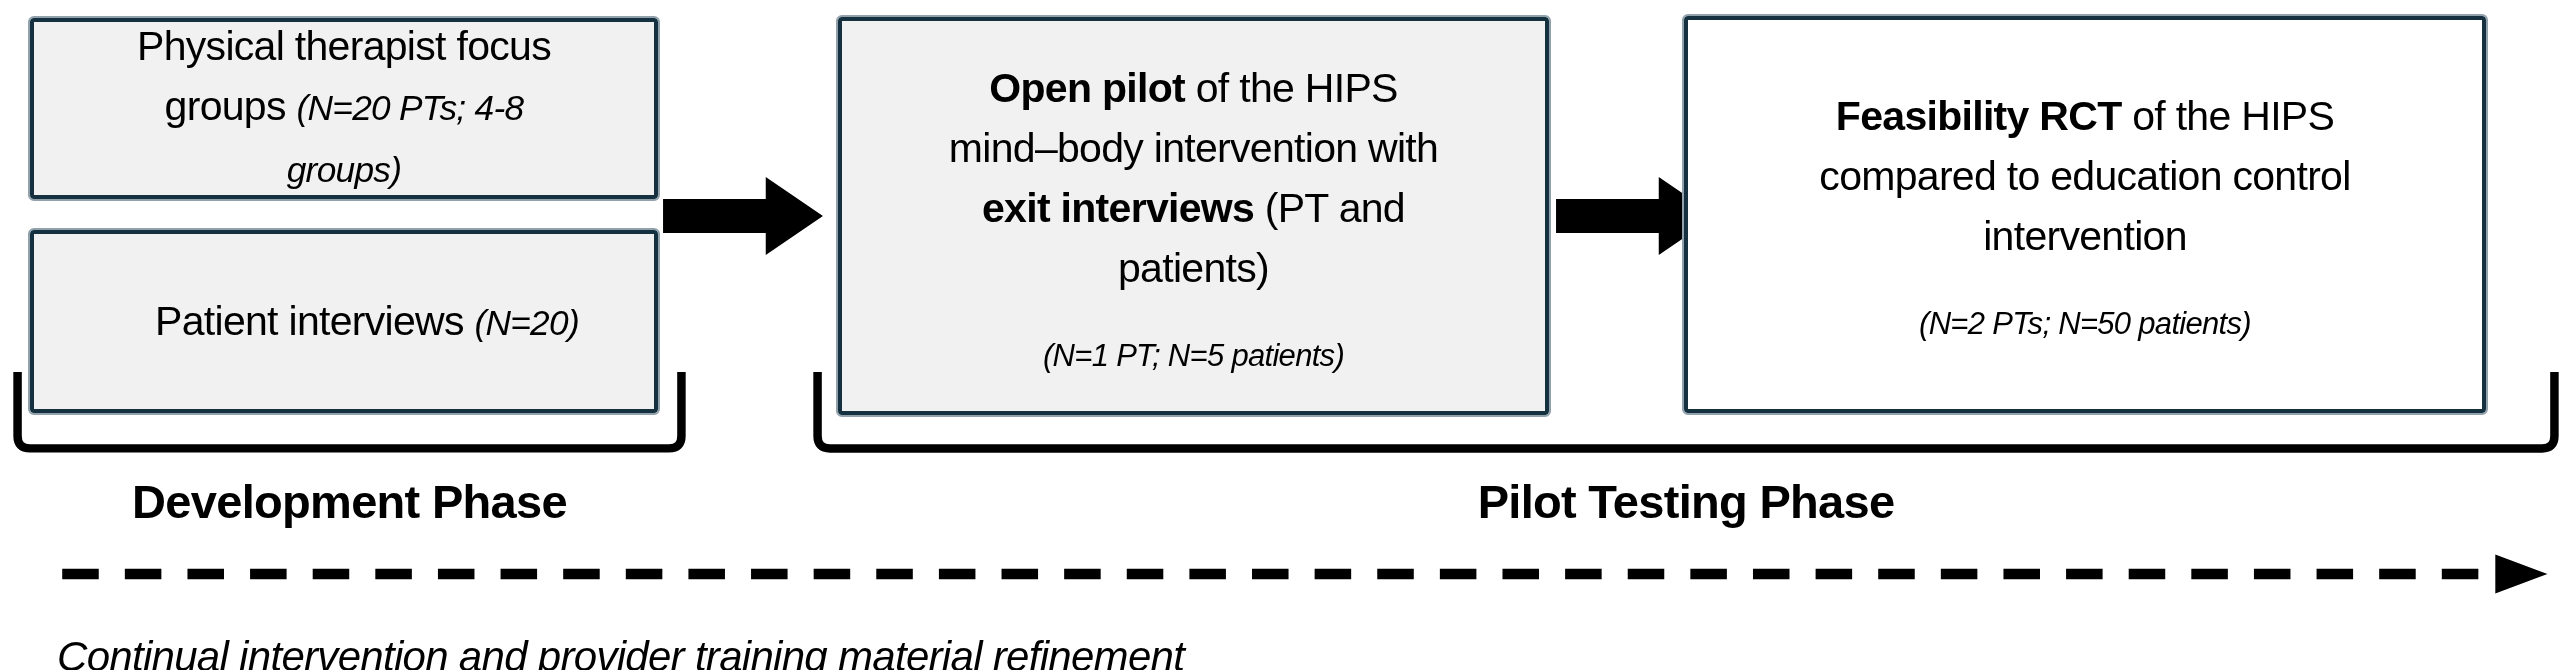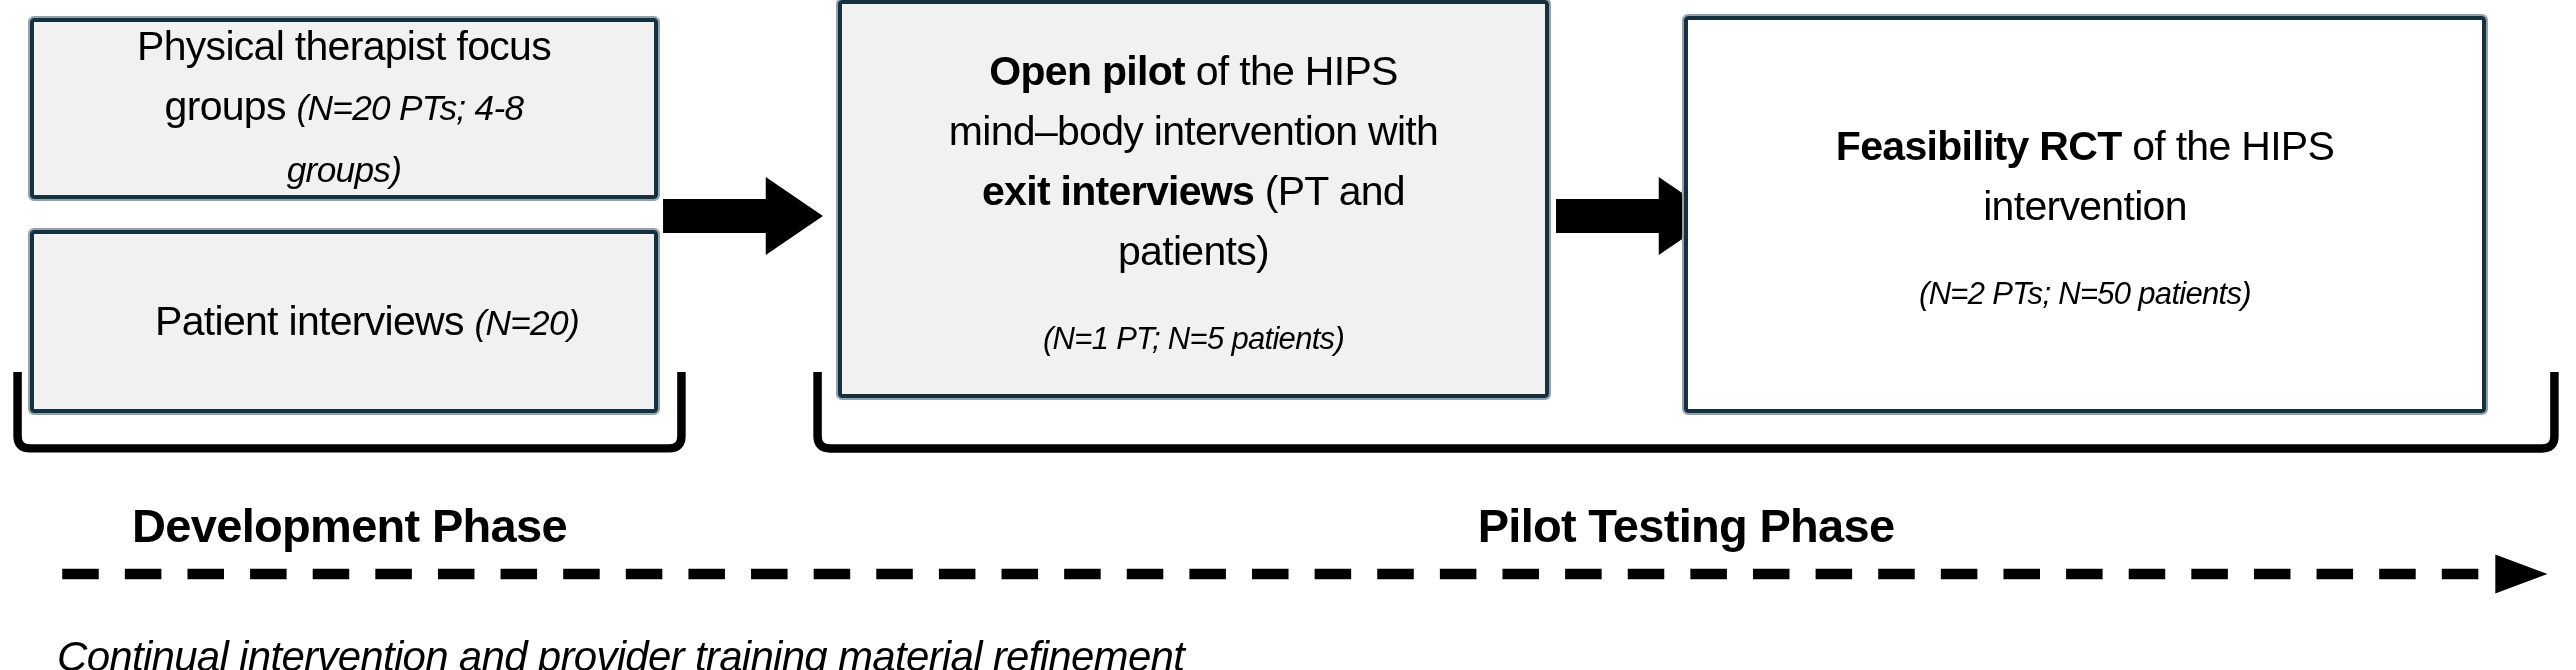--- a/index.html
+++ b/index.html
@@ -16,21 +16,21 @@
     display:flex; flex-direction:column; justify-content:center; align-items:center;
     text-align:center; font-size:41px; letter-spacing:-0.7px;
   }
   .fbox.white{background:var(--fill-white,#FFFFFF);}
   .fbox .line{line-height:60px; white-space:nowrap;}
   .fbox .line span.b{font-weight:bold;}
   .fbox .line span.i{font-style:italic; font-size:0.86em;}
   .fbox .note{margin-top:38px; font-size:31px; font-style:italic; line-height:39px;}
 
   .phase-label{
-    position:absolute; text-align:center; font-weight:bold; font-size:47px; letter-spacing:-0.7px;margin-top:24px;
+    position:absolute; text-align:center; font-weight:bold; font-size:47px; letter-spacing:-0.7px;
   }
   .caption{
     position:absolute; font-style:italic; font-size:42px; letter-spacing:-0.7px; white-space:nowrap;margin-top:28px;
   }
   svg{position:absolute; overflow:visible;}
   .solid-arrow polygon{fill:#000;}
   .bracket path{fill:none; stroke:#000; stroke-width:13px;}
   .timeline line{stroke:#000; stroke-width:16px;}
   .timeline polygon{fill:#000;}
 </style>
@@ -46,37 +46,38 @@
     </div>
 
   <div class="fbox" style="left:30px; top:230px; width:628px; height:183px;padding-left:46px;">
       <div class="line"><span>Patient interviews </span><span class="i">(N=20)</span></div>
     </div>
 
   <svg class="solid-arrow" style="left:663px; top:177px;" width="160" height="78" viewBox="0 0 246 120">
     <polygon points="0,34 158,34 158,0 246,60 158,120 158,86 0,86"></polygon>
   </svg>
 
-  <div class="fbox" style="left:838px; top:0; width:711px; height:398px;">
+  <div class="fbox" style="left:838px; top:17px; width:711px; height:398px;">
     <div>
         <div class="line"><span class="b">Open pilot</span><span> of the HIPS</span></div>
         <div class="line"><span>mind–body intervention with</span></div>
         <div class="line"><span class="b">exit interviews</span><span> (PT and</span></div>
         <div class="line"><span>patients)</span></div>
       </div>
     <div class="note">(N=1 PT; N=5 patients)</div>
   </div>
 
   <svg class="solid-arrow" style="left:1556px; top:177px;" width="160" height="78" viewBox="0 0 246 120">
     <polygon points="0,34 158,34 158,0 246,60 158,120 158,86 0,86"></polygon>
   </svg>
 
   <div class="fbox white" style="left:1684px; top:15.7px; width:802px; height:397px;">
     <div>
         <div class="line"><span class="b">Feasibility RCT</span><span> of the HIPS</span></div>
+        <div class="line"><span>compared to education control</span></div>
         <div class="line"><span>intervention</span></div>
       </div>
     <div class="note">(N=2 PTs; N=50 patients)</div>
   </div>
 
   <svg class="bracket" style="left:13px; top:372px;" width="673" height="81" viewBox="0 0 1032 124">
     <path d="M7,0 L7,98 Q7,117 26,117 L1006,117 Q1025,117 1025,98 L1025,0"></path>
   </svg>
 
   <svg class="bracket" style="left:813px; top:372px;" width="1746" height="81" viewBox="0 0 2676 124">

